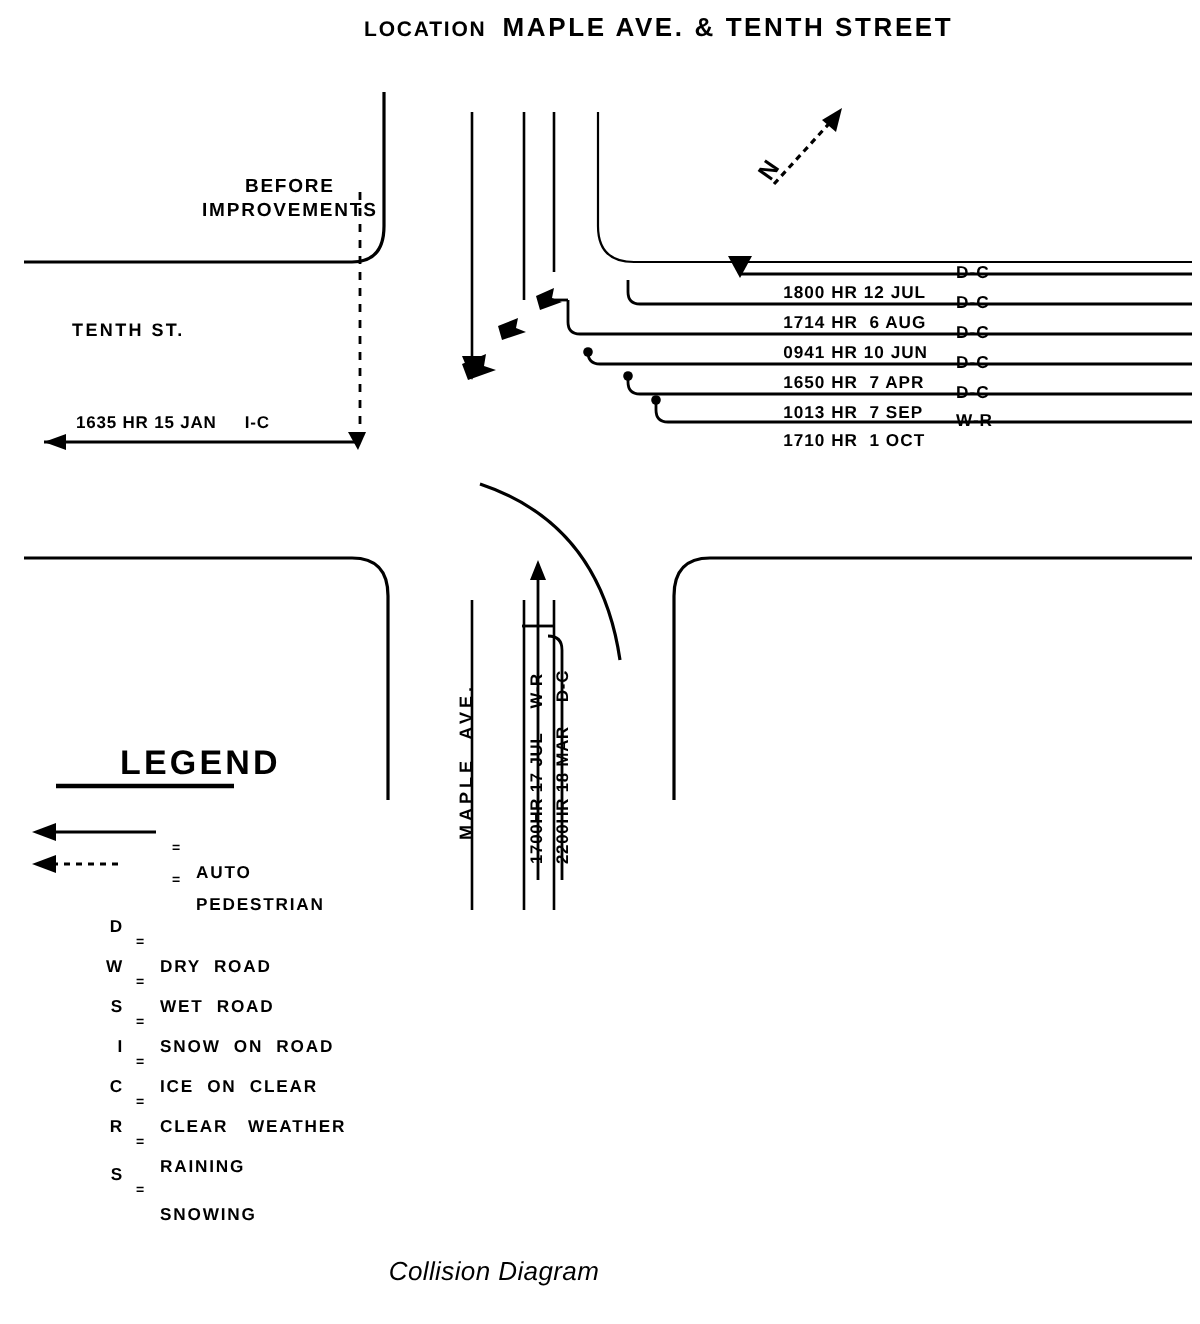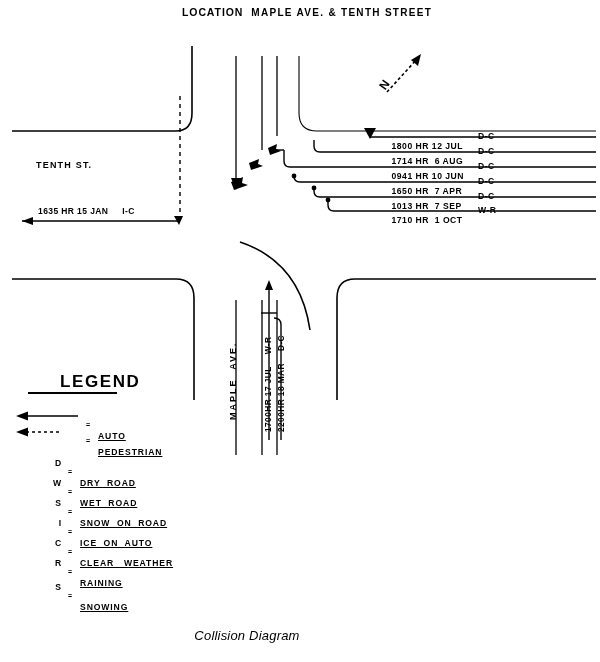--- a/index.html
+++ b/index.html
@@ -128,21 +128,20 @@
     font-weight: bold;
   }
   .legend-eq {
     position: absolute;
     left: 58px;
     font-size: 7px;
   }
   .legend-text {
     position: absolute;
     left: 68px;
-    text-decoration: underline;
   }
   .caption {
     position: absolute;
     left: 0;
     top: 628px;
     width: 494px;
     text-align: center;
     font-family: "Liberation Sans", sans-serif;
     font-style: italic;
     font-weight: normal;
@@ -231,22 +230,24 @@
 
     <path d="M 22,416 L 78,416" fill="none" stroke="#000" stroke-width="1.5"></path>
     <path d="M 16,416 l 12,-4.5 0,9 z" fill="#000"></path>
 
     <path d="M 26,432 L 60,432" fill="none" stroke="#000" stroke-width="1.5" stroke-dasharray="3 3"></path>
     <path d="M 16,432 l 12,-4.5 0,9 z" fill="#000"></path>
 
     <path d="M 28,393 L 117,393" fill="none" stroke="#000" stroke-width="2.2"></path>
   </svg>
 
-  <div class="txt location-title"><span class="lead">LOCATION</span><span>  </span><span style="font-size:10px;letter-spacing:1.3px;">MAPLE AVE. &amp; TENTH STREET</span></div>
-
+  <div class="txt location-title"><span class="lead">LOCATION</span><span>  </span><span style="font-size:13px;letter-spacing:1.3px;">MAPLE AVE. &amp; TENTH STREET</span></div>
+
+  <div class="txt before-improvements" style="text-align:center;">BEFORE
+IMPROVEMENTS</div>
 
   <div class="txt tenth-st-label">TENTH ST.</div>
 
   <div class="txt ped-entry"><span>1635 HR 15 JAN</span><span class="cond">I-C</span></div>
 
   <div class="crash-row" style="left:380px; top:131px;">
     <span>1800 HR 12 JUL</span>
     <span class="cond">D-C</span>
   </div>
   <div class="crash-row" style="left:380px; top:146px;">
@@ -300,21 +301,21 @@
     <span class="legend-text" style="left:80px;">WET  ROAD</span>
   </div>
   <div class="legend-item" style="left:0; top:488px;">
     <span class="legend-key" style="left:10px;">S</span>
     <span class="legend-eq" style="left:68px;">=</span>
     <span class="legend-text" style="left:80px;">SNOW  ON  ROAD</span>
   </div>
   <div class="legend-item" style="left:0; top:508px;">
     <span class="legend-key" style="left:10px;">I</span>
     <span class="legend-eq" style="left:68px;">=</span>
-    <span class="legend-text" style="left:80px;">ICE  ON  AUTO</span>
+    <span class="legend-text" style="left:80px;">ICE  ON  CLEAR</span>
   </div>
   <div class="legend-item" style="left:0; top:528px;">
     <span class="legend-key" style="left:10px;">C</span>
     <span class="legend-eq" style="left:68px;">=</span>
     <span class="legend-text" style="left:80px;">CLEAR   WEATHER</span>
   </div>
   <div class="legend-item" style="left:0; top:548px;">
     <span class="legend-key" style="left:10px;">R</span>
     <span class="legend-eq" style="left:68px;">=</span>
     <span class="legend-text" style="left:80px;">RAINING</span>

